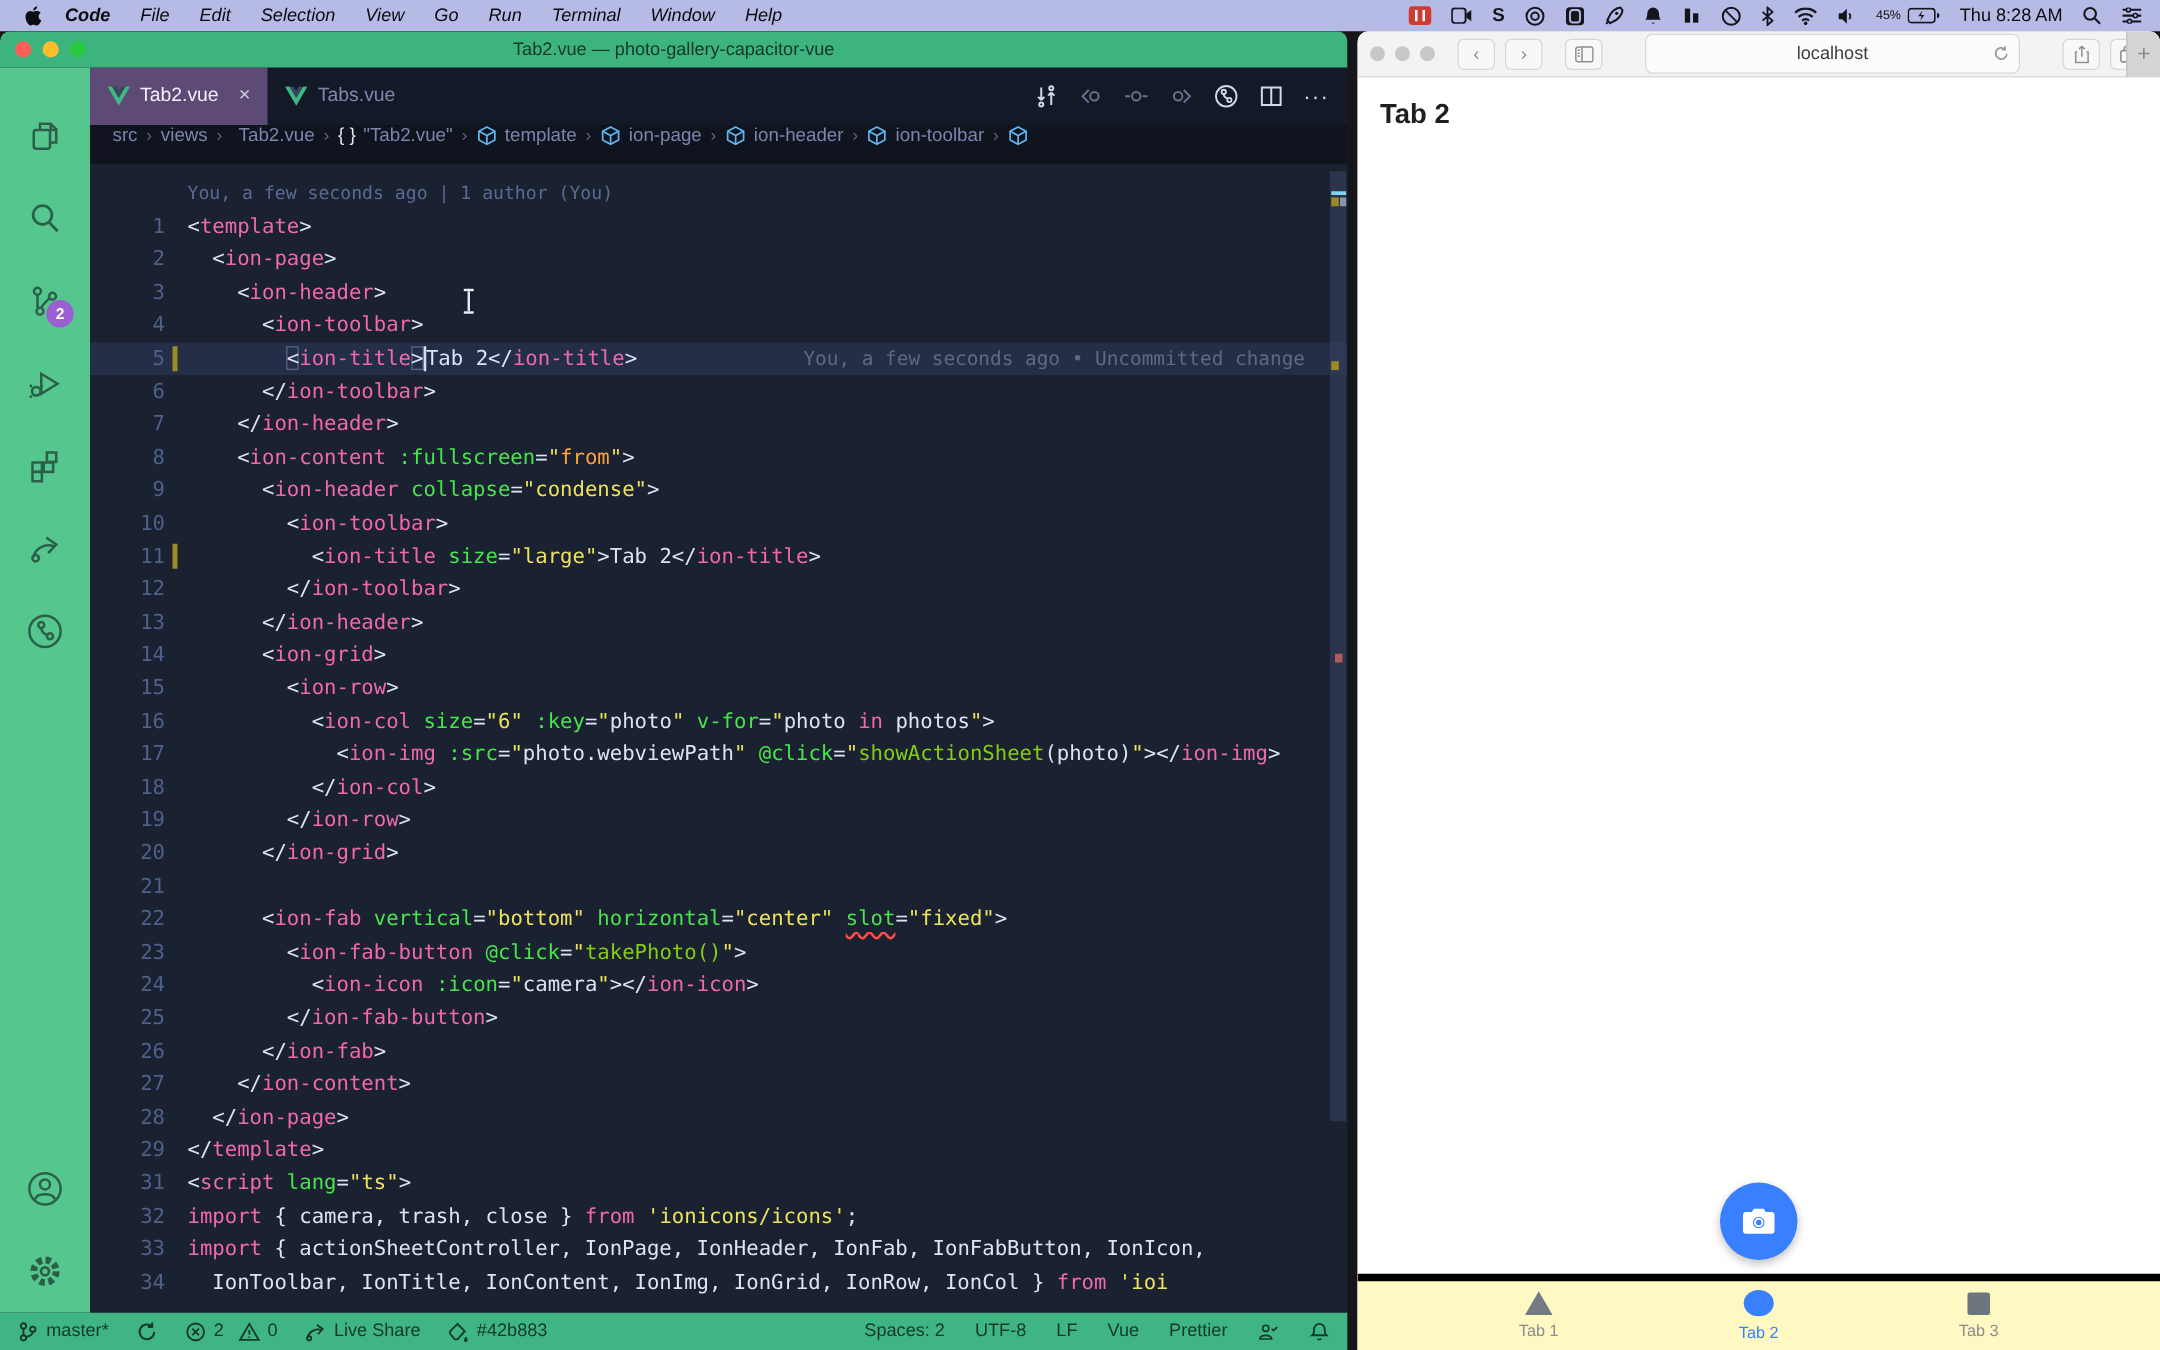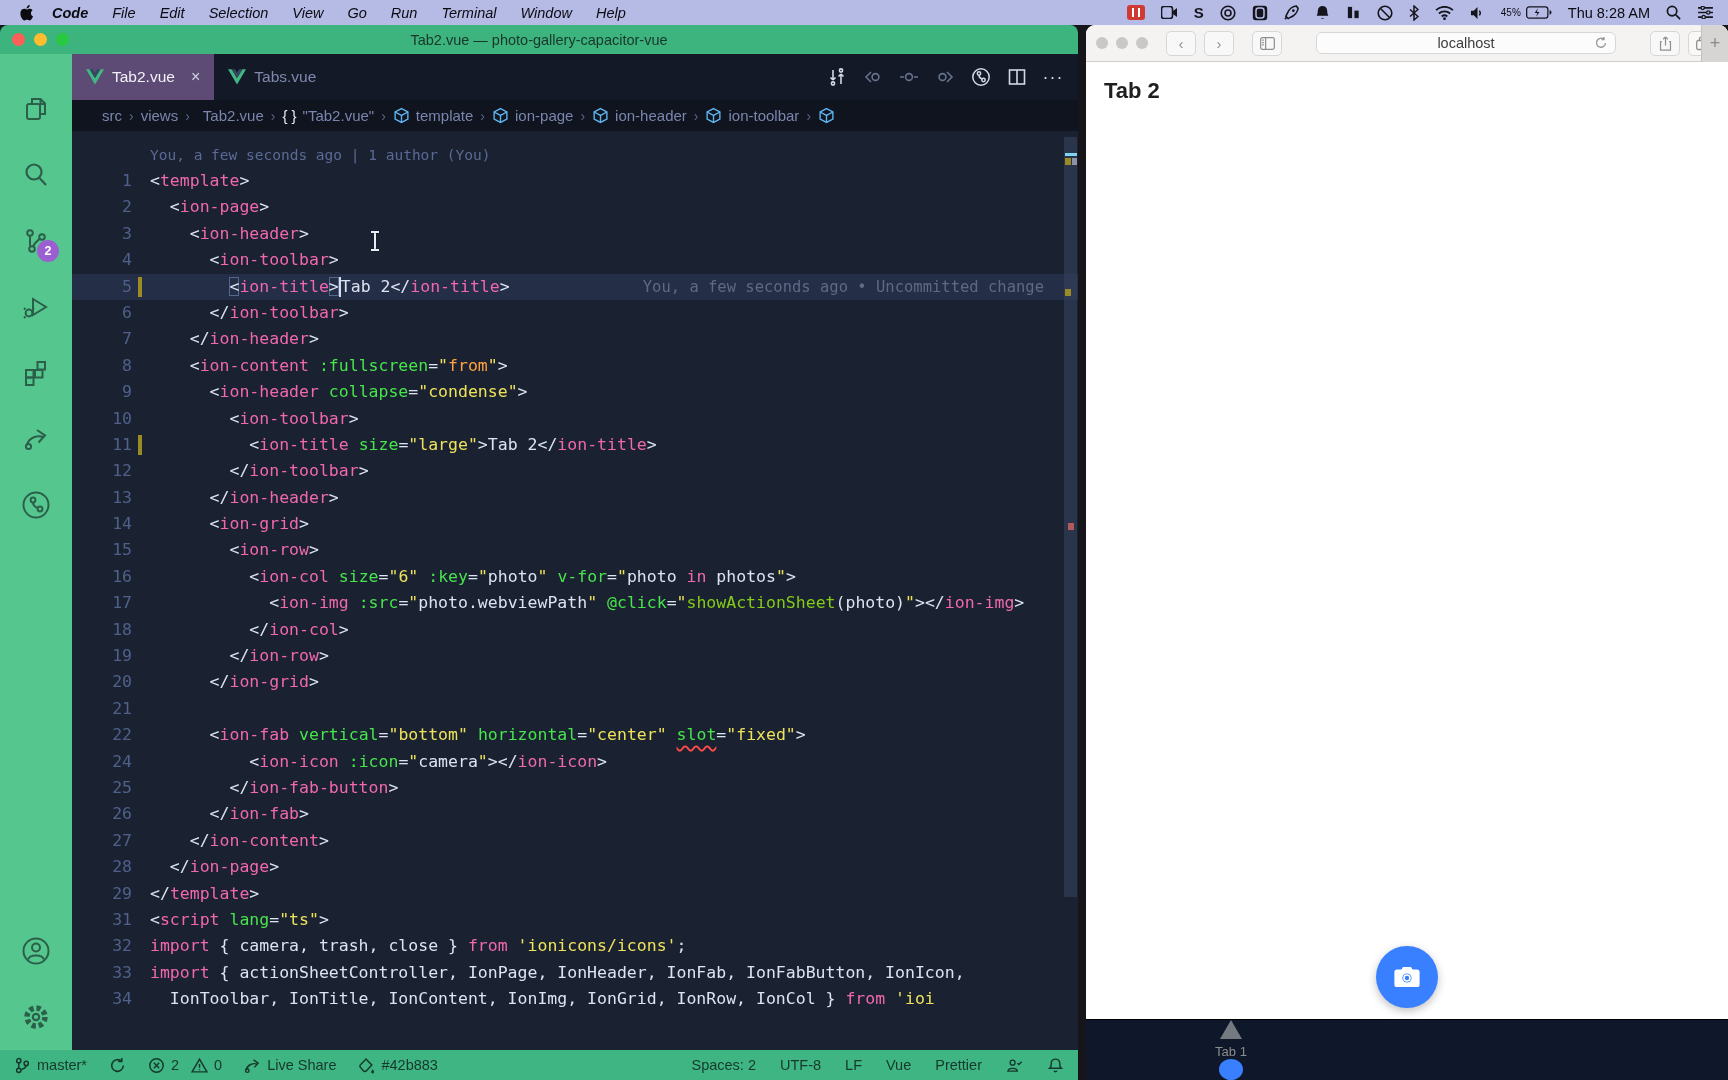--- a/index.html
+++ b/index.html
@@ -45,21 +45,21 @@
   .ed-tab{display:flex;align-items:center;gap:8px;padding:0 14px;font-size:15.5px;color:#7e89ad;cursor:pointer;}
   .ed-tab.active{background:#5d4b75;color:#f2f0f7;}
   .ed-tab .vue-ico{width:18px;height:16px;}
   .tab-close{margin-left:8px;font-size:16px;color:#cfd4e2;}
   .ed-actions{margin-left:auto;display:flex;align-items:center;gap:10px;padding-right:12px;color:#d2d8e6;}
   .ed-act{width:26px;height:26px;display:flex;align-items:center;justify-content:center;cursor:pointer;}
   .ed-act.dim{color:#66718e;}
   .ed-act svg{width:20px;height:20px;}
   .ed-more{font-size:18px;letter-spacing:1px;color:#d2d8e6;}
 
-  .breadcrumbs{height:31px;background:#0f141f;display:flex;align-items:center;padding-left:30px;
+  .breadcrumbs{height:31px;background:#0f141f;display:flex;align-items:flex-start;padding-left:18px;
     font-size:15px;color:#7a86ad;white-space:nowrap;overflow:hidden;flex:none;}
   .bc-item{display:flex;align-items:center;gap:6px;cursor:pointer;}
   .bc-sep{margin:0 7px;color:#5b6585;font-size:14px;}
   .bc-cube{width:17px;height:17px;color:#5fb6f0;}
   .bc-braces{color:#e4e9f4;}
 
   
   .editor{flex:1;position:relative;overflow:hidden;background:#1a2232;
     font-family:"DejaVu Sans Mono","Liberation Mono",monospace;font-size:16.5px;}
   .blame-header{height:26px;line-height:26px;padding-left:78px;color:#5b6a94;font-size:14.5px;
@@ -94,34 +94,34 @@
   
   .safari{position:absolute;left:1086px;top:25px;width:642px;height:1055px;background:#fff;
     border-radius:9px 9px 0 0;overflow:hidden;display:flex;flex-direction:column;}
   .saf-toolbar{height:37px;background:#f4f3f2;border-bottom:1px solid #cfcecd;display:flex;
     align-items:center;padding:0 10px;gap:8px;flex:none;position:relative;}
   .saf-lights{display:flex;gap:8px;margin-right:10px;}
   .saf-light{width:12px;height:12px;border-radius:50%;background:#c9c8c6;}
   .saf-btn{height:25px;min-width:30px;border:1px solid #d8d7d6;border-radius:5px;background:#f9f8f8;
     color:#8f8f8f;display:flex;align-items:center;justify-content:center;font-size:15px;cursor:pointer;}
   .saf-btn svg{width:15px;height:15px;}
-  .url-field{flex:1;max-width:300px;margin:0 auto;height:22px;border:1px solid #d8d7d6;border-radius:6px;
+  .url-field{flex:1;max-width:300px;margin:0 auto;height:32px;border:1px solid #d8d7d6;border-radius:6px;
     background:#fcfcfc;display:flex;align-items:center;justify-content:center;position:relative;
     font-size:14.5px;color:#3d3d3d;}
   .url-reload{position:absolute;right:7px;color:#9a9a9a;width:14px;height:14px;}
   .saf-newtab{position:absolute;right:0;top:0;width:27px;height:37px;background:#d6d5d4;
     border-left:1px solid #c2c1c0;color:#8a8a8a;display:flex;align-items:center;justify-content:center;font-size:18px;}
   .saf-content{flex:1;position:relative;background:#fff;}
   .saf-h1{position:absolute;left:18px;top:16px;font-size:22px;font-weight:bold;color:#1f1f1f;}
   .fab{position:absolute;left:50%;transform:translateX(-50%);bottom:72px;width:62px;height:62px;
     border-radius:50%;background:#3880ff;box-shadow:0 3px 8px rgba(0,0,0,.25);display:flex;
     align-items:center;justify-content:center;color:#fff;cursor:pointer;}
   .fab svg{width:26px;height:26px;}
-  .saf-tabbar{position:absolute;left:0;right:0;bottom:0;height:61px;background:#0f172a;
-    border-top:1px solid #000000;display:flex;justify-content:space-between;padding:0 100px;flex-direction:column;}
+  .saf-tabbar{position:absolute;left:0;right:0;bottom:0;height:61px;background:#fef9c3;
+    border-top:6px solid #000000;display:flex;justify-content:space-between;padding:0 100px;}
   .saf-tab{display:flex;flex-direction:column;align-items:center;justify-content:center;gap:5px;
     font-size:13px;color:#8c8c8c;cursor:pointer;width:90px;}
   .saf-tab.active{color:#3880ff;}
   .ti{display:block;}
   .ti-triangle{width:0;height:0;border-left:11px solid transparent;border-right:11px solid transparent;
     border-bottom:19px solid #737a80;}
   .ti-ellipse{width:24px;height:21px;border-radius:50%;background:#3880ff;}
   .ti-square{width:18px;height:18px;background:#6e757b;border-radius:2px;}
 </style>
 </head>
@@ -456,20 +456,21 @@
               <div class="code-line"><span class="ln">13</span><span class="code-text"><span class="c-p">      &lt;/</span><span class="c-t">ion-header</span><span class="c-p">&gt;</span></span></div>
               <div class="code-line"><span class="ln">14</span><span class="code-text"><span class="c-p">      &lt;</span><span class="c-t">ion-grid</span><span class="c-p">&gt;</span></span></div>
               <div class="code-line"><span class="ln">15</span><span class="code-text"><span class="c-p">        &lt;</span><span class="c-t">ion-row</span><span class="c-p">&gt;</span></span></div>
               <div class="code-line"><span class="ln">16</span><span class="code-text"><span class="c-p">          &lt;</span><span class="c-t">ion-col</span><span class="c-p"> </span><span class="c-a">size</span><span class="c-p">=</span><span class="c-s">"6"</span><span class="c-p"> </span><span class="c-a">:key</span><span class="c-p">=</span><span class="c-s">"</span><span class="c-p">photo</span><span class="c-s">"</span><span class="c-p"> </span><span class="c-a">v-for</span><span class="c-p">=</span><span class="c-s">"</span><span class="c-p">photo </span><span class="c-t">in</span><span class="c-p"> photos</span><span class="c-s">"</span><span class="c-p">&gt;</span></span></div>
               <div class="code-line"><span class="ln">17</span><span class="code-text"><span class="c-p">            &lt;</span><span class="c-t">ion-img</span><span class="c-p"> </span><span class="c-a">:src</span><span class="c-p">=</span><span class="c-s">"</span><span class="c-p">photo.webviewPath</span><span class="c-s">"</span><span class="c-p"> </span><span class="c-a">@click</span><span class="c-p">=</span><span class="c-s">"</span><span class="c-f">showActionSheet</span><span class="c-p">(photo)</span><span class="c-s">"</span><span class="c-p">&gt;</span><span class="c-p">&lt;/</span><span class="c-t">ion-img</span><span class="c-p">&gt;</span></span></div>
               <div class="code-line"><span class="ln">18</span><span class="code-text"><span class="c-p">          &lt;/</span><span class="c-t">ion-col</span><span class="c-p">&gt;</span></span></div>
               <div class="code-line"><span class="ln">19</span><span class="code-text"><span class="c-p">        &lt;/</span><span class="c-t">ion-row</span><span class="c-p">&gt;</span></span></div>
               <div class="code-line"><span class="ln">20</span><span class="code-text"><span class="c-p">      &lt;/</span><span class="c-t">ion-grid</span><span class="c-p">&gt;</span></span></div>
               <div class="code-line"><span class="ln">21</span><span class="code-text"></span></div>
               <div class="code-line"><span class="ln">22</span><span class="code-text"><span class="c-p">      &lt;</span><span class="c-t">ion-fab</span><span class="c-p"> </span><span class="c-a">vertical</span><span class="c-p">=</span><span class="c-s">"bottom"</span><span class="c-p"> </span><span class="c-a">horizontal</span><span class="c-p">=</span><span class="c-s">"center"</span><span class="c-p"> </span><span class="c-aq">slot</span><span class="c-p">=</span><span class="c-s">"fixed"</span><span class="c-p">&gt;</span></span></div>
+              <div class="code-line"><span class="ln">23</span><span class="code-text"><span class="c-p">        &lt;</span><span class="c-t">ion-fab-button</span><span class="c-p"> </span><span class="c-a">@click</span><span class="c-p">=</span><span class="c-s">"</span><span class="c-f">takePhoto()</span><span class="c-s">"</span><span class="c-p">&gt;</span></span></div>
               <div class="code-line"><span class="ln">24</span><span class="code-text"><span class="c-p">          &lt;</span><span class="c-t">ion-icon</span><span class="c-p"> </span><span class="c-a">:icon</span><span class="c-p">=</span><span class="c-s">"</span><span class="c-p">camera</span><span class="c-s">"</span><span class="c-p">&gt;</span><span class="c-p">&lt;/</span><span class="c-t">ion-icon</span><span class="c-p">&gt;</span></span></div>
               <div class="code-line"><span class="ln">25</span><span class="code-text"><span class="c-p">        &lt;/</span><span class="c-t">ion-fab-button</span><span class="c-p">&gt;</span></span></div>
               <div class="code-line"><span class="ln">26</span><span class="code-text"><span class="c-p">      &lt;/</span><span class="c-t">ion-fab</span><span class="c-p">&gt;</span></span></div>
               <div class="code-line"><span class="ln">27</span><span class="code-text"><span class="c-p">    &lt;/</span><span class="c-t">ion-content</span><span class="c-p">&gt;</span></span></div>
               <div class="code-line"><span class="ln">28</span><span class="code-text"><span class="c-p">  &lt;/</span><span class="c-t">ion-page</span><span class="c-p">&gt;</span></span></div>
               <div class="code-line"><span class="ln">29</span><span class="code-text"><span class="c-p">&lt;/</span><span class="c-t">template</span><span class="c-p">&gt;</span></span></div>
               <div class="code-line"><span class="ln">31</span><span class="code-text"><span class="c-p">&lt;</span><span class="c-t">script</span><span class="c-p"> </span><span class="c-a">lang</span><span class="c-p">=</span><span class="c-s">"ts"</span><span class="c-p">&gt;</span></span></div>
               <div class="code-line"><span class="ln">32</span><span class="code-text"><span class="c-t">import</span><span class="c-p"> { camera, trash, close } </span><span class="c-t">from</span><span class="c-p"> </span><span class="c-s">'ionicons/icons'</span><span class="c-p">;</span></span></div>
               <div class="code-line"><span class="ln">33</span><span class="code-text"><span class="c-t">import</span><span class="c-p"> { actionSheetController, IonPage, IonHeader, IonFab, IonFabButton, IonIcon,</span></span></div>
               <div class="code-line"><span class="ln">34</span><span class="code-text"><span class="c-p">  IonToolbar, IonTitle, IonContent, IonImg, IonGrid, IonRow, IonCol } </span><span class="c-t">from</span><span class="c-p"> </span><span class="c-s">'ioi</span></span></div>

